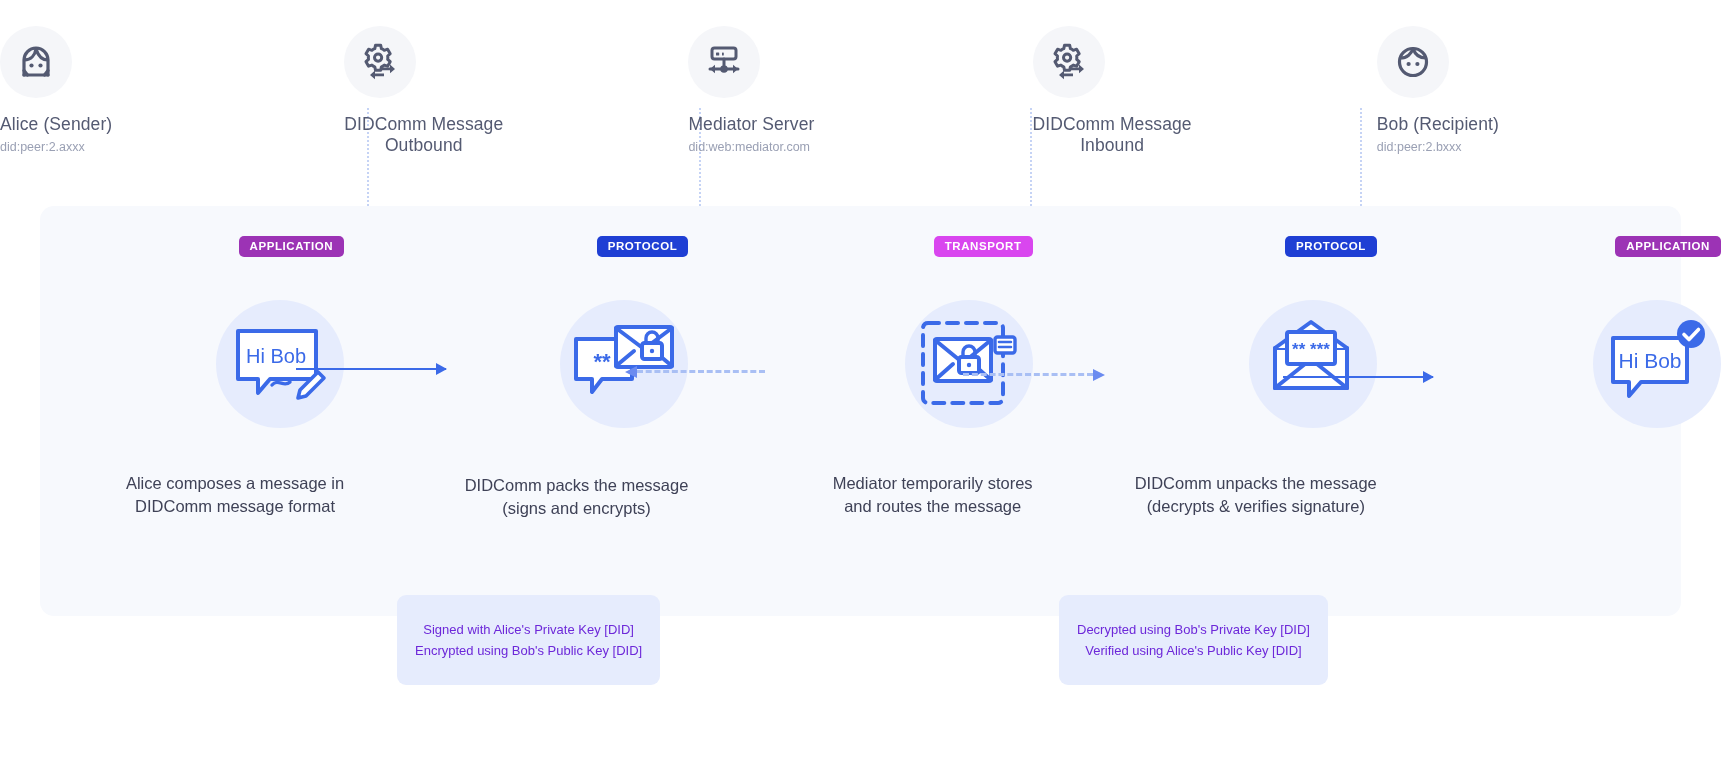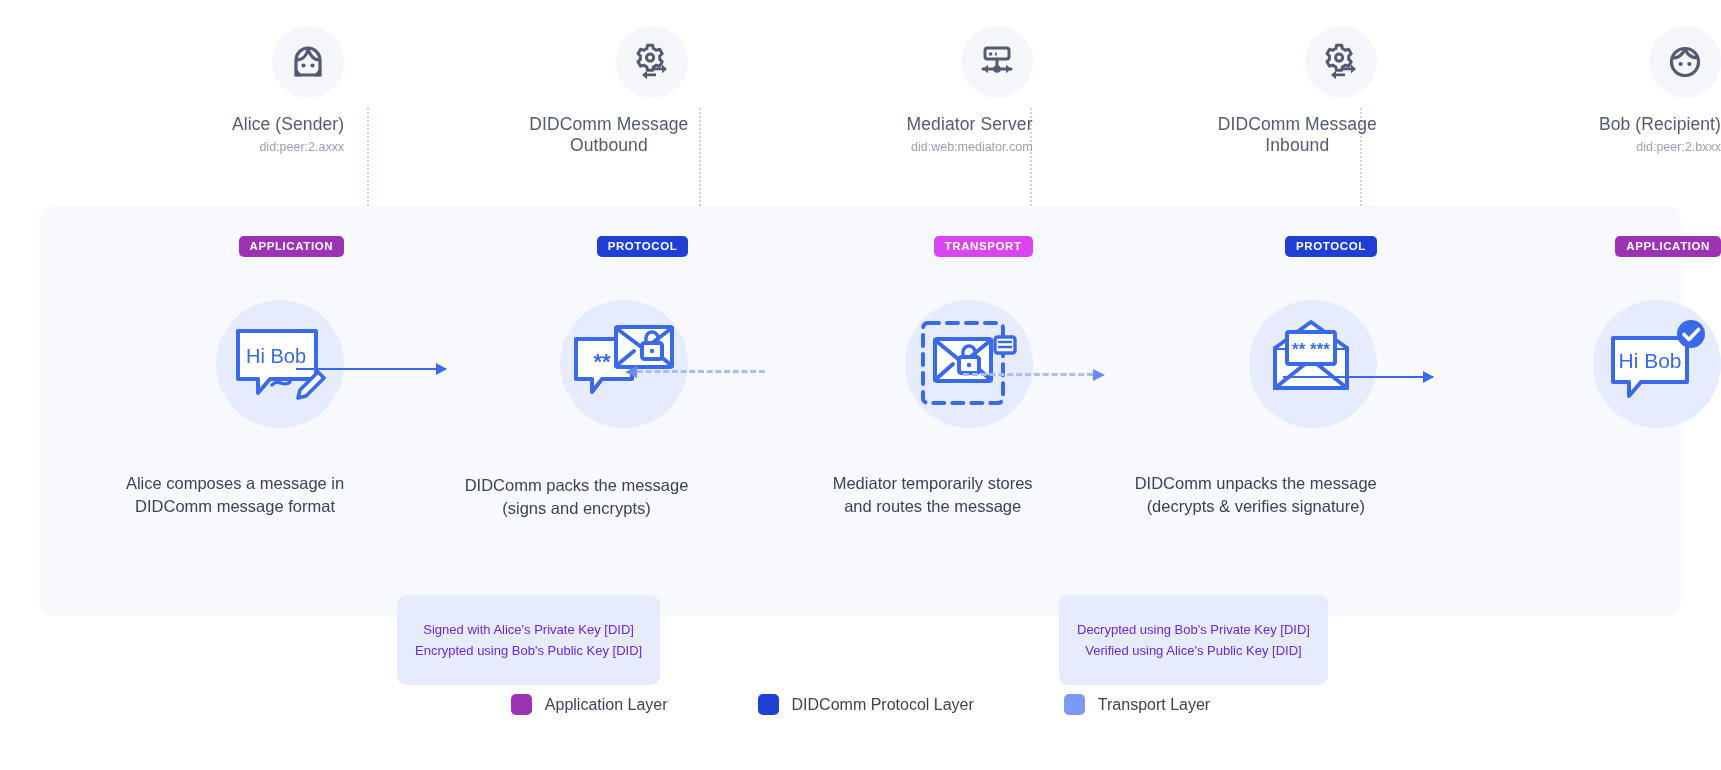--- a/index.html
+++ b/index.html
@@ -39,21 +39,21 @@
     left: 0;
     top: 26px;
     width: 1721px;
     height: 160px;
     display: flex;
   }
   .actor {
     flex: 1 1 0;
     display: flex;
     flex-direction: column;
-    align-items: flex-end;
+    align-items: flex-start;
   }
   .actor-icon-wrap {
     width: 72px;
     height: 72px;
     border-radius: 50%;
     background: #f5f6f9;
     display: flex;
     align-items: center;
     justify-content: center;
     margin-bottom: 16px;
@@ -396,28 +396,14 @@
 
   <div class="callout" style="left:397px; top:595px;">
     <div>Signed with Alice's Private Key [DID]</div>
     <div>Encrypted using Bob's Public Key [DID]</div>
   </div>
   <div class="callout" style="left:1059px; top:595px;">
     <div>Decrypted using Bob's Private Key [DID]</div>
     <div>Verified using Alice's Public Key [DID]</div>
   </div>
 
-  <div class="legend">
-    <div class="legend-item">
-      <div class="legend-swatch" style="background:#9c33b5;"></div>
-      <div class="legend-label">Application Layer</div>
-    </div>
-    <div class="legend-item">
-      <div class="legend-swatch" style="background:#1f3fd4;"></div>
-      <div class="legend-label">DIDComm Protocol Layer</div>
-    </div>
-    <div class="legend-item">
-      <div class="legend-swatch" style="background:#7b99f5;"></div>
-      <div class="legend-label">Transport Layer</div>
-    </div>
-  </div>
 
 </div>
 
 </body></html>

